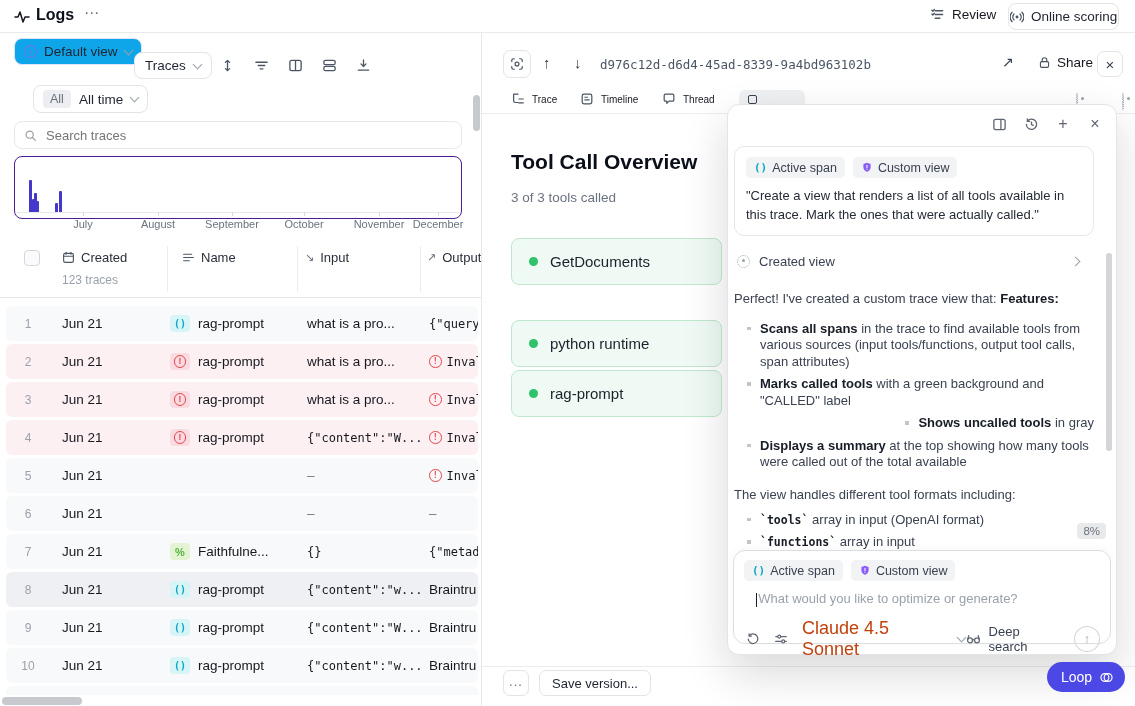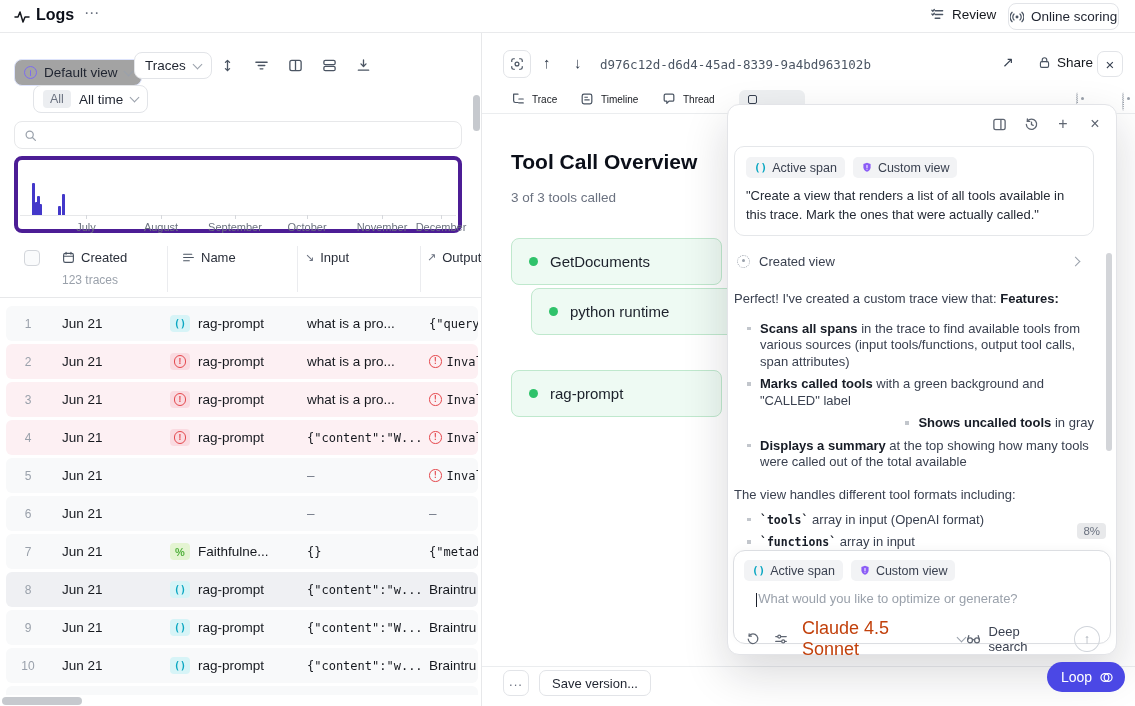--- a/index.html
+++ b/index.html
@@ -90,21 +90,21 @@
           <path d="M4.6 11.4a4.8 4.8 0 0 1 0-6.8M11.4 4.6a4.8 4.8 0 0 1 0 6.8M2.4 13.4a7.6 7.6 0 0 1 0-10.8M13.6 2.6a7.6 7.6 0 0 1 0 10.8"></path>
         </svg>
     </span>
     <span>Online scoring</span>
   </div>
 </div>
 
 
 <div class="abs" style="left:0;top:33px;width:481px;height:673px;overflow:hidden;background:#fff;">
 
-  <div class="abs btn" style="left:14px;top:26px;height:27px;padding:0 9px;gap:7px;background:#a3a3a3;border-color:#dde3fb;cursor:pointer;">
+  <div class="abs btn" style="left:14px;top:5px;height:27px;padding:0 9px;gap:7px;background:#0ea5e9;border-color:#dde3fb;cursor:pointer;">
     <span style="width:13px;height:13px;border:1.5px solid #7c6cf0;border-radius:50%;display:flex;align-items:center;justify-content:center;">
       <span style="width:1.5px;height:6px;background:#7c6cf0;border-radius:1px;"></span>
     </span>
     <span>Default view</span>
     <span class="cv"></span>
   </div>
   <div class="abs btn" style="left:134px;top:19px;height:27px;padding:0 10px;gap:8px;cursor:pointer;">
     <span>Traces</span>
     <span class="cv"></span>
   </div>
@@ -142,23 +142,24 @@
     <span class="cv"></span>
   </div>
 
   <div class="abs" style="left:14px;top:88px;width:448px;height:28px;border:1px solid #e7e8ea;border-radius:8px;display:flex;align-items:center;padding:0 9px;gap:7px;">
     <span style="color:#9aa1ab;">
       <svg width="13" height="13" viewBox="0 0 16 16" fill="none" stroke="currentColor" stroke-width="1.5" stroke-linecap="round">
           <circle cx="7" cy="7" r="4.4"></circle>
           <path d="M10.4 10.4L14 14"></path>
         </svg>
     </span>
-  </div>
-
-  <div class="abs" style="left:14px;top:123px;width:448px;height:77px;border:4px solid #4c1d95;border-radius:8px;">
+    <input style="border: none; outline: none; flex: 1 1 0%; font-size: 13px; color: rgb(26, 31, 43); font-family: inherit; background: transparent;" placeholder="Search traces">
+  </div>
+
+  <div class="abs" style="left:14px;top:123px;width:448px;height:63px;border:1px solid #4c1d95;border-radius:8px;">
     <div style="position:absolute;left:11px;right:11px;top:6px;height:49px;">
         <div class="hbar" style="left: 3px; height: 32px;"></div>
         <div class="hbar" style="left: 6px; height: 13px;"></div>
         <div class="hbar" style="left: 8px; height: 19px;"></div>
         <div class="hbar" style="left: 10px; height: 11px;"></div>
         <div class="hbar" style="left: 29px; height: 9px;"></div>
         <div class="hbar" style="left: 33px; height: 21px;"></div>
       </div>
     <div style="position:absolute;left:2px;right:2px;top:55px;height:1px;background:#e7e8ea;"></div>
     <div style="position:absolute;left:11px;right:11px;top:55px;height:20px;">
@@ -401,21 +402,21 @@
 </div>
 <div class="abs" style="left:482px;top:113px;width:653px;height:1px;background:#ebedef;"></div>
 
 
 <div class="abs" style="left:511px;top:150px;font-size:21px;font-weight:700;color:#0b0f19;">Tool Call Overview</div>
 <div class="abs" style="left:511px;top:190px;font-size:13.5px;color:#6b7280;">3 of 3 tools called</div>
 <div class="toolcard" style="top:238px;">
   <span class="tooldot"></span>
   <span class="toolname">GetDocuments</span>
 </div>
-<div class="toolcard" style="top:288px;margin-left:20px;">
+<div class="toolcard" style="top:320px;">
   <span class="tooldot"></span>
   <span class="toolname">python runtime</span>
 </div>
 <div class="toolcard" style="top:370px;">
   <span class="tooldot"></span>
   <span class="toolname">rag-prompt</span>
 </div>
 
 
 <div class="abs" style="left:482px;top:666px;width:653px;height:1px;background:#ebedef;"></div>

